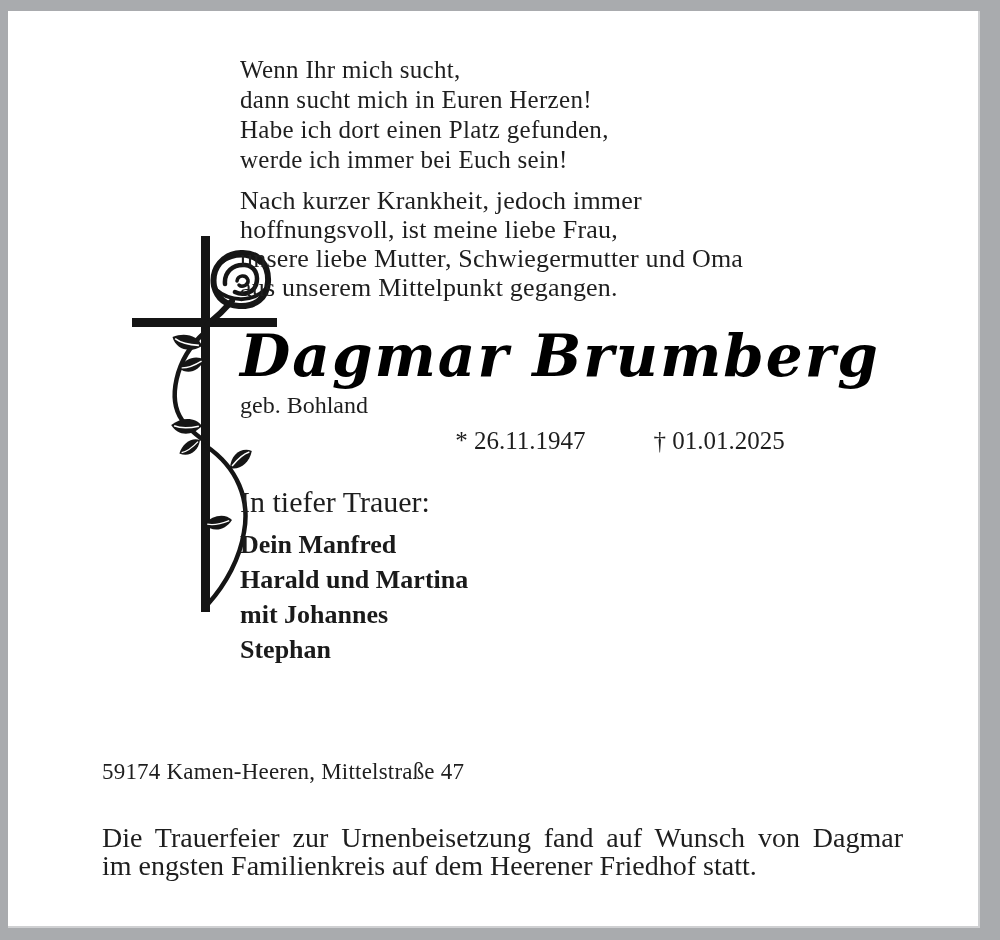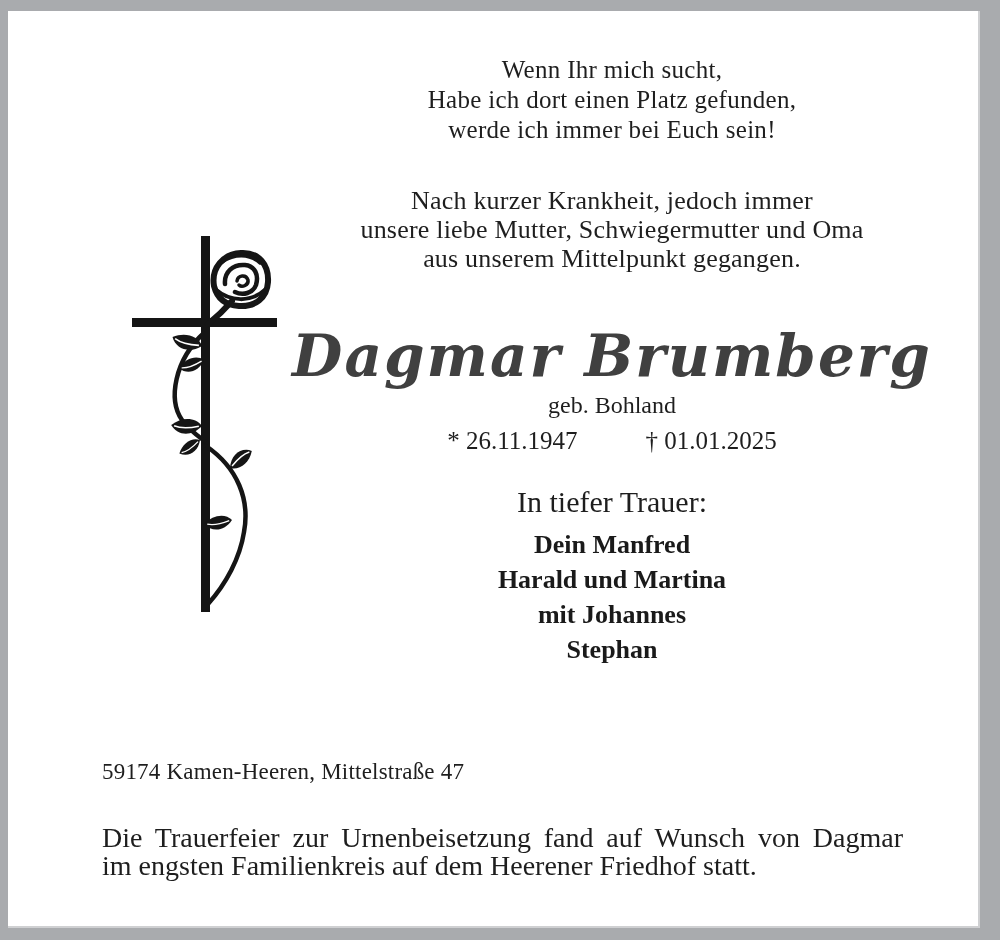--- a/index.html
+++ b/index.html
@@ -13,42 +13,41 @@
   .paper {
     position: absolute;
     left: 8px; top: 11px;
     width: 970px; height: 915px;
     background: #ffffff;
     border-right: 2px solid #cfd0d2;
     border-bottom: 2px solid #cfd0d2;
   }
   .abs { position: absolute; }
   .centercol {
-    left: 232px; width: 760px;
-    text-align: center;
+    left: 240px; width: 760px;
     color: #1e1e1e;
   }
   .poem {
     top: 55px;
     font-size: 25px; line-height: 30px;
     letter-spacing: 0.3px;
   }
   .intro {
     top: 186px;
     font-size: 26px; line-height: 29px;
     letter-spacing: 0.2px;
   }
   .deceased-name {
     top: 322px;
     font-family: "DejaVu Serif", serif;
     font-style: italic;
     font-weight: 600;
     font-size: 58px;
     letter-spacing: 2px;
-    color: #404040;
+    color: #000000;
     white-space: nowrap;
   }
   .maiden { top: 392px; font-size: 24px; }
   .dates {
     top: 427px;
     font-size: 25px;
     display: flex; justify-content: center; gap: 68px;
   }
   .trauer { top: 485px; font-size: 30px; }
   .mourners { top: 531px; font-size: 26px; font-weight: bold; color: #1a1a1a; }
@@ -103,26 +102,28 @@
     <use href="#leaf" transform="translate(82,132) rotate(175) scale(0.85)"></use>
     <use href="#leaf" transform="translate(80,198) rotate(-165)"></use>
     <use href="#leaf" transform="translate(78,212) rotate(160) scale(0.8)"></use>
     <use href="#leaf" transform="translate(108,240) rotate(-25) scale(0.9)"></use>
     <use href="#leaf" transform="translate(110,292) rotate(185) scale(0.9)"></use>
   </svg>
 </div>
 
 <div class="abs centercol poem">
   <div>Wenn Ihr mich sucht,</div>
+  <div>dann sucht mich in Euren Herzen!</div>
   <div>Habe ich dort einen Platz gefunden,</div>
   <div>werde ich immer bei Euch sein!</div>
 </div>
 
 <div class="abs centercol intro">
   <div>Nach kurzer Krankheit, jedoch immer</div>
+  <div>hoffnungsvoll, ist meine liebe Frau,</div>
   <div>unsere liebe Mutter, Schwiegermutter und Oma</div>
   <div>aus unserem Mittelpunkt gegangen.</div>
 </div>
 
 <div class="abs centercol deceased-name">Dagmar Brumberg</div>
 
 <div class="abs centercol maiden">geb. Bohland</div>
 
 <div class="abs centercol dates">
   <span>* 26.11.1947</span>

